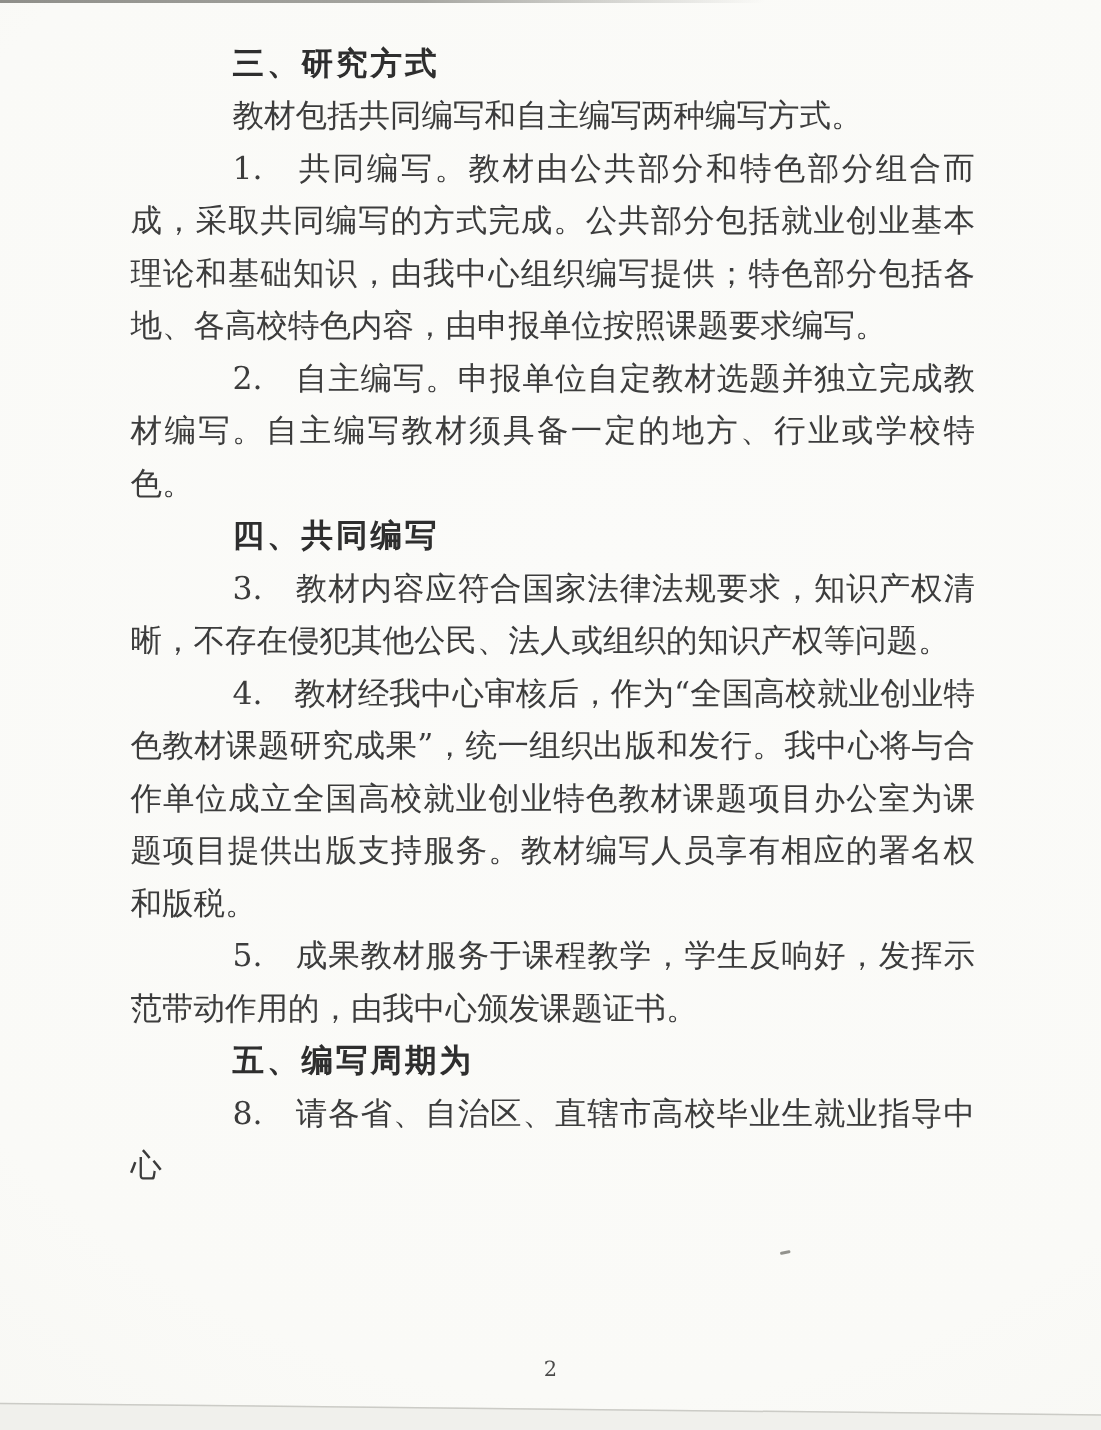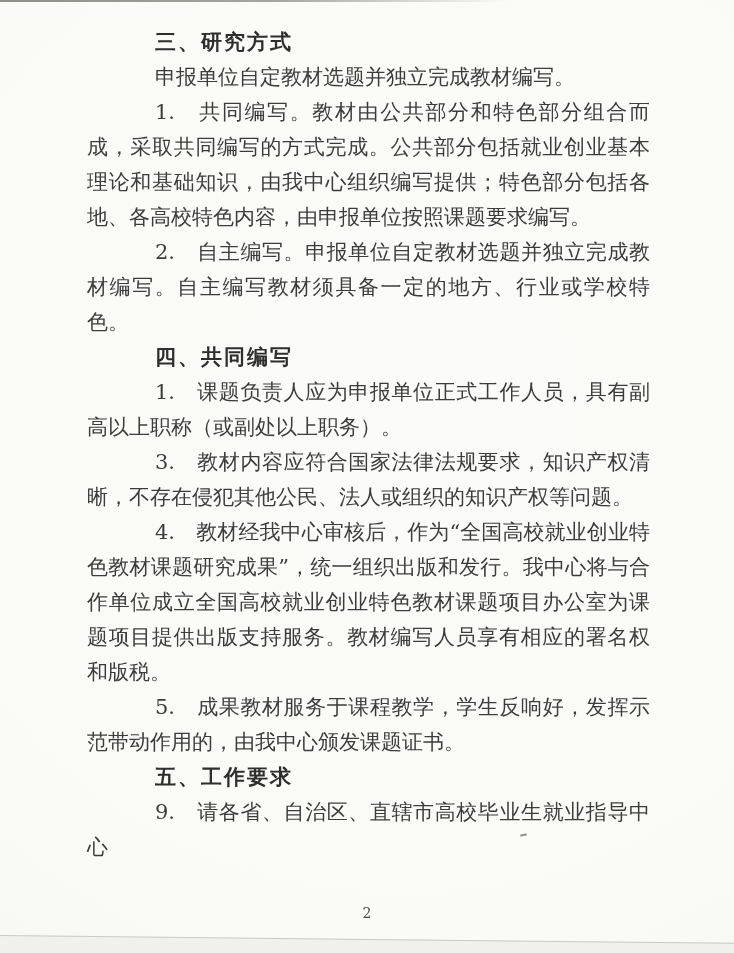--- a/index.html
+++ b/index.html
@@ -89,27 +89,26 @@
     font-family: "DejaVu Serif", "Liberation Serif", serif;
   }
 </style>
 </head>
 <body>
 
 <div class="page">
   <div class="edge-top"></div>
   <div class="doc">
       <p class="heading">三、研究方式</p>
-      <p class="paragraph">申报单位自定教材选题并独立完成教材编写。</p>
+      <p class="paragraph">教材包括共同编写和自主编写两种编写方式。</p>
       <p class="paragraph">1.　共同编写。教材由公共部分和特色部分组合而成，采取共同编写的方式完成。公共部分包括就业创业基本理论和基础知识，由我中心组织编写提供；特色部分包括各地、各高校特色内容，由申报单位按照课题要求编写。</p>
       <p class="paragraph">2.　自主编写。申报单位自定教材选题并独立完成教材编写。自主编写教材须具备一定的地方、行业或学校特色。</p>
       <p class="heading">四、共同编写</p>
-      <p class="paragraph">1.　课题负责人应为申报单位正式工作人员，具有副高以上职称（或副处以上职务）。</p>
       <p class="paragraph">3.　教材内容应符合国家法律法规要求，知识产权清晰，不存在侵犯其他公民、法人或组织的知识产权等问题。</p>
       <p class="paragraph">4.　教材经我中心审核后，作为“全国高校就业创业特色教材课题研究成果”，统一组织出版和发行。我中心将与合作单位成立全国高校就业创业特色教材课题项目办公室为课题项目提供出版支持服务。教材编写人员享有相应的署名权和版税。</p>
       <p class="paragraph">5.　成果教材服务于课程教学，学生反响好，发挥示范带动作用的，由我中心颁发课题证书。</p>
-      <p class="heading">五、工作要求</p>
-      <p class="paragraph">9.　请各省、自治区、直辖市高校毕业生就业指导中心</p>
+      <p class="heading">五、编写周期为</p>
+      <p class="paragraph">8.　请各省、自治区、直辖市高校毕业生就业指导中心</p>
     </div>
   <div class="speck"></div>
   <div class="edge-bottom-strip"></div>
   <div class="page-number">2</div>
 </div>
 
 </body></html>

